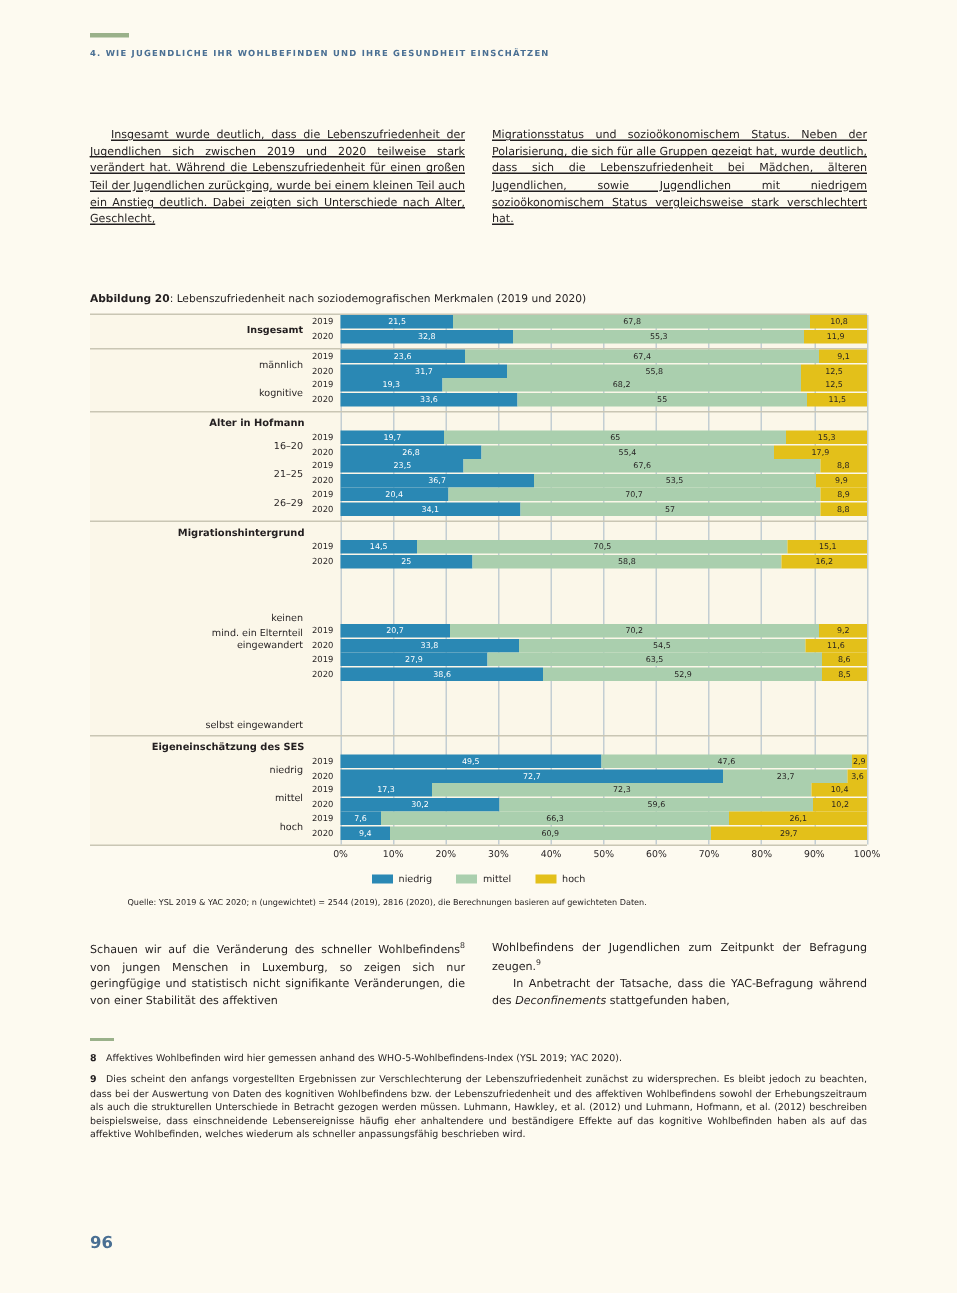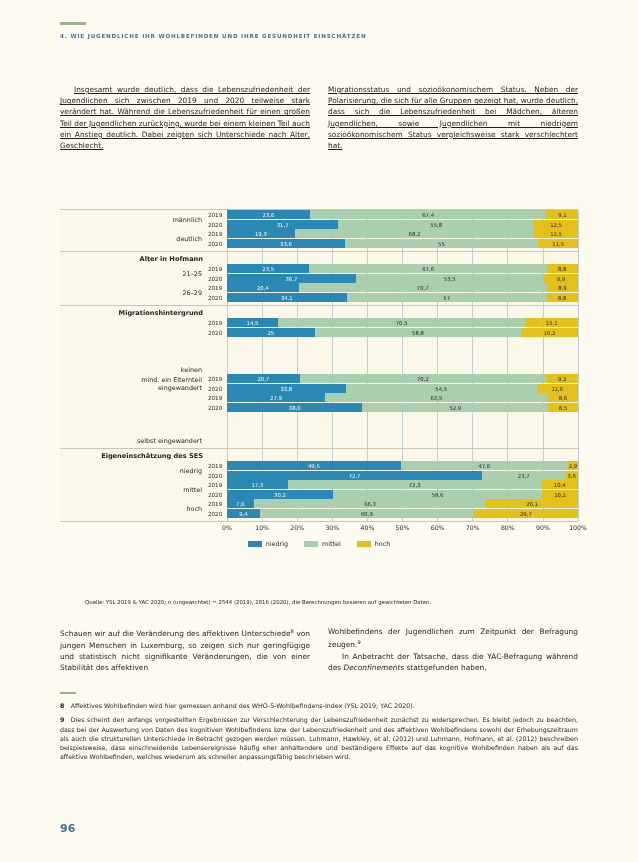--- a/index.html
+++ b/index.html
@@ -171,36 +171,63 @@
 
   <div class="intro">
     <div class="col">
       <p class="indent">Insgesamt wurde deutlich, dass die Lebenszufriedenheit der Jugendlichen sich zwischen 2019 und 2020 teilweise stark verändert hat. Während die Lebenszufriedenheit für einen großen Teil der Jugendlichen zurückging, wurde bei einem kleinen Teil auch ein Anstieg deutlich. Dabei zeigten sich Unterschiede nach Alter, Geschlecht,</p>
     </div>
     <div class="col">
       <p>Migrationsstatus und sozioökonomischem Status. Neben der Polarisierung, die sich für alle Gruppen gezeigt hat, wurde deutlich, dass sich die Lebenszufriedenheit bei Mädchen, älteren Jugendlichen, sowie Jugendlichen mit niedrigem sozioökonomischem Status vergleichsweise stark verschlechtert hat.</p>
     </div>
   </div>
 
+  <div class="fig-caption">
+    <b>Abbildung 20</b><span>: Lebenszufriedenheit nach soziodemografischen Merkmalen (2019 und 2020)</span>
+  </div>
 
   <div class="chart-wrap">
     <div class="chart-box" id="chart-box">
       <div class="gridlines" id="gridlines">
           <i style="left: calc(0% - 0.35px);"></i>
           <i style="left: calc(10% - 0.35px);"></i>
           <i style="left: calc(20% - 0.35px);"></i>
           <i style="left: calc(30% - 0.35px);"></i>
           <i style="left: calc(40% - 0.35px);"></i>
           <i style="left: calc(50% - 0.35px);"></i>
           <i style="left: calc(60% - 0.35px);"></i>
           <i style="left: calc(70% - 0.35px);"></i>
           <i style="left: calc(80% - 0.35px);"></i>
           <i style="left: calc(90% - 0.35px);"></i>
           <i style="left: calc(100% - 0.35px);"></i>
         </div>
+    <div class="grp">
+          <div class="row-block">
+            <div class="row-label" style="font-weight: 700; white-space: pre-line; line-height: 8px;">Insgesamt</div>
+            <div class="row-bars">
+              <div class="bar-line">
+                <div class="yearlab">2019</div>
+                <div class="track">
+                  <div class="seg low" style="left: 0%; width: 21.5%;">21,5</div>
+                  <div class="seg mid" style="left: 21.5%; width: 67.8%;">67,8</div>
+                  <div class="seg high" style="left: 89.3%; width: 10.8%;">10,8</div>
+                </div>
+              </div>
+              <div class="bar-line">
+                <div class="yearlab">2020</div>
+                <div class="track">
+                  <div class="seg low" style="left: 0%; width: 32.8%;">32,8</div>
+                  <div class="seg mid" style="left: 32.8%; width: 55.3%;">55,3</div>
+                  <div class="seg high" style="left: 88.1%; width: 11.9%;">11,9</div>
+                </div>
+              </div>
+            </div>
+          </div>
+          <div style="height: 3px;"></div>
+        </div>
         <div class="grp">
           <div class="row-block">
             <div class="row-label" style="white-space: pre-line; line-height: 8px;">männlich</div>
             <div class="row-bars">
               <div class="bar-line">
                 <div class="yearlab">2019</div>
                 <div class="track">
                   <div class="seg low" style="left: 0%; width: 23.6%;">23,6</div>
                   <div class="seg mid" style="left: 23.6%; width: 67.4%;">67,4</div>
                   <div class="seg high" style="left: 91%; width: 9.1%;">9,1</div>
@@ -210,21 +237,21 @@
                 <div class="yearlab">2020</div>
                 <div class="track">
                   <div class="seg low" style="left: 0%; width: 31.7%;">31,7</div>
                   <div class="seg mid" style="left: 31.7%; width: 55.8%;">55,8</div>
                   <div class="seg high" style="left: 87.5%; width: 12.5%;">12,5</div>
                 </div>
               </div>
             </div>
           </div>
           <div class="row-block">
-            <div class="row-label" style="white-space: pre-line; line-height: 8px;">deutlich</div>
+            <div class="row-label" style="white-space: pre-line; line-height: 8px;">kognitive</div>
             <div class="row-bars">
               <div class="bar-line">
                 <div class="yearlab">2019</div>
                 <div class="track">
                   <div class="seg low" style="left: 0%; width: 19.3%;">19,3</div>
                   <div class="seg mid" style="left: 19.3%; width: 68.2%;">68,2</div>
                   <div class="seg high" style="left: 87.5%; width: 12.5%;">12,5</div>
                 </div>
               </div>
               <div class="bar-line">
@@ -235,20 +262,41 @@
                   <div class="seg high" style="left: 88.6%; width: 11.5%;">11,5</div>
                 </div>
               </div>
             </div>
           </div>
           <div style="height: 3px;"></div>
         </div>
         <div class="grp">
           <div class="grp-head-space">
             <div class="grp-title">Alter in Hofmann</div>
+          </div>
+          <div class="row-block">
+            <div class="row-label" style="white-space: pre-line; line-height: 8px;">16–20</div>
+            <div class="row-bars">
+              <div class="bar-line">
+                <div class="yearlab">2019</div>
+                <div class="track">
+                  <div class="seg low" style="left: 0%; width: 19.7%;">19,7</div>
+                  <div class="seg mid" style="left: 19.7%; width: 65%;">65</div>
+                  <div class="seg high" style="left: 84.7%; width: 15.3%;">15,3</div>
+                </div>
+              </div>
+              <div class="bar-line">
+                <div class="yearlab">2020</div>
+                <div class="track">
+                  <div class="seg low" style="left: 0%; width: 26.8%;">26,8</div>
+                  <div class="seg mid" style="left: 26.8%; width: 55.4%;">55,4</div>
+                  <div class="seg high" style="left: 82.2%; width: 17.9%;">17,9</div>
+                </div>
+              </div>
+            </div>
           </div>
           <div class="row-block">
             <div class="row-label" style="white-space: pre-line; line-height: 8px;">21–25</div>
             <div class="row-bars">
               <div class="bar-line">
                 <div class="yearlab">2019</div>
                 <div class="track">
                   <div class="seg low" style="left: 0%; width: 23.5%;">23,5</div>
                   <div class="seg mid" style="left: 23.5%; width: 67.6%;">67,6</div>
                   <div class="seg high" style="left: 91.1%; width: 8.8%;">8,8</div>
@@ -453,21 +501,21 @@
           <span class="swatch" style="background: rgb(227, 192, 26);"></span>
           <span>hoch</span>
         </div>
       </div>
   </div>
 
   <div class="source">Quelle: YSL 2019 &amp; YAC 2020; n (ungewichtet) = 2544 (2019), 2816 (2020), die Berechnungen basieren auf gewichteten Daten.</div>
 
   <div class="outro">
     <div class="col">
-      <p><span>Schauen wir auf die Veränderung des affektiven Unterschiede</span><sup>8</sup><span> von jungen Menschen in Luxemburg, so zeigen sich nur geringfügige und statistisch nicht signifikante Veränderungen, die von einer Stabilität des affektiven</span></p>
+      <p><span>Schauen wir auf die Veränderung des schneller Wohlbefindens</span><sup>8</sup><span> von jungen Menschen in Luxemburg, so zeigen sich nur geringfügige und statistisch nicht signifikante Veränderungen, die von einer Stabilität des affektiven</span></p>
     </div>
     <div class="col">
       <p><span>Wohlbefindens der Jugendlichen zum Zeitpunkt der Befragung zeugen.</span><sup>9</sup></p>
       <p class="indent"><span>In Anbetracht der Tatsache, dass die YAC-Befragung während des </span><i>Deconfinements</i><span> stattgefunden haben,</span></p>
     </div>
   </div>
 
   <div class="rule-foot"></div>
 
   <div class="footnotes" id="footnotes">

